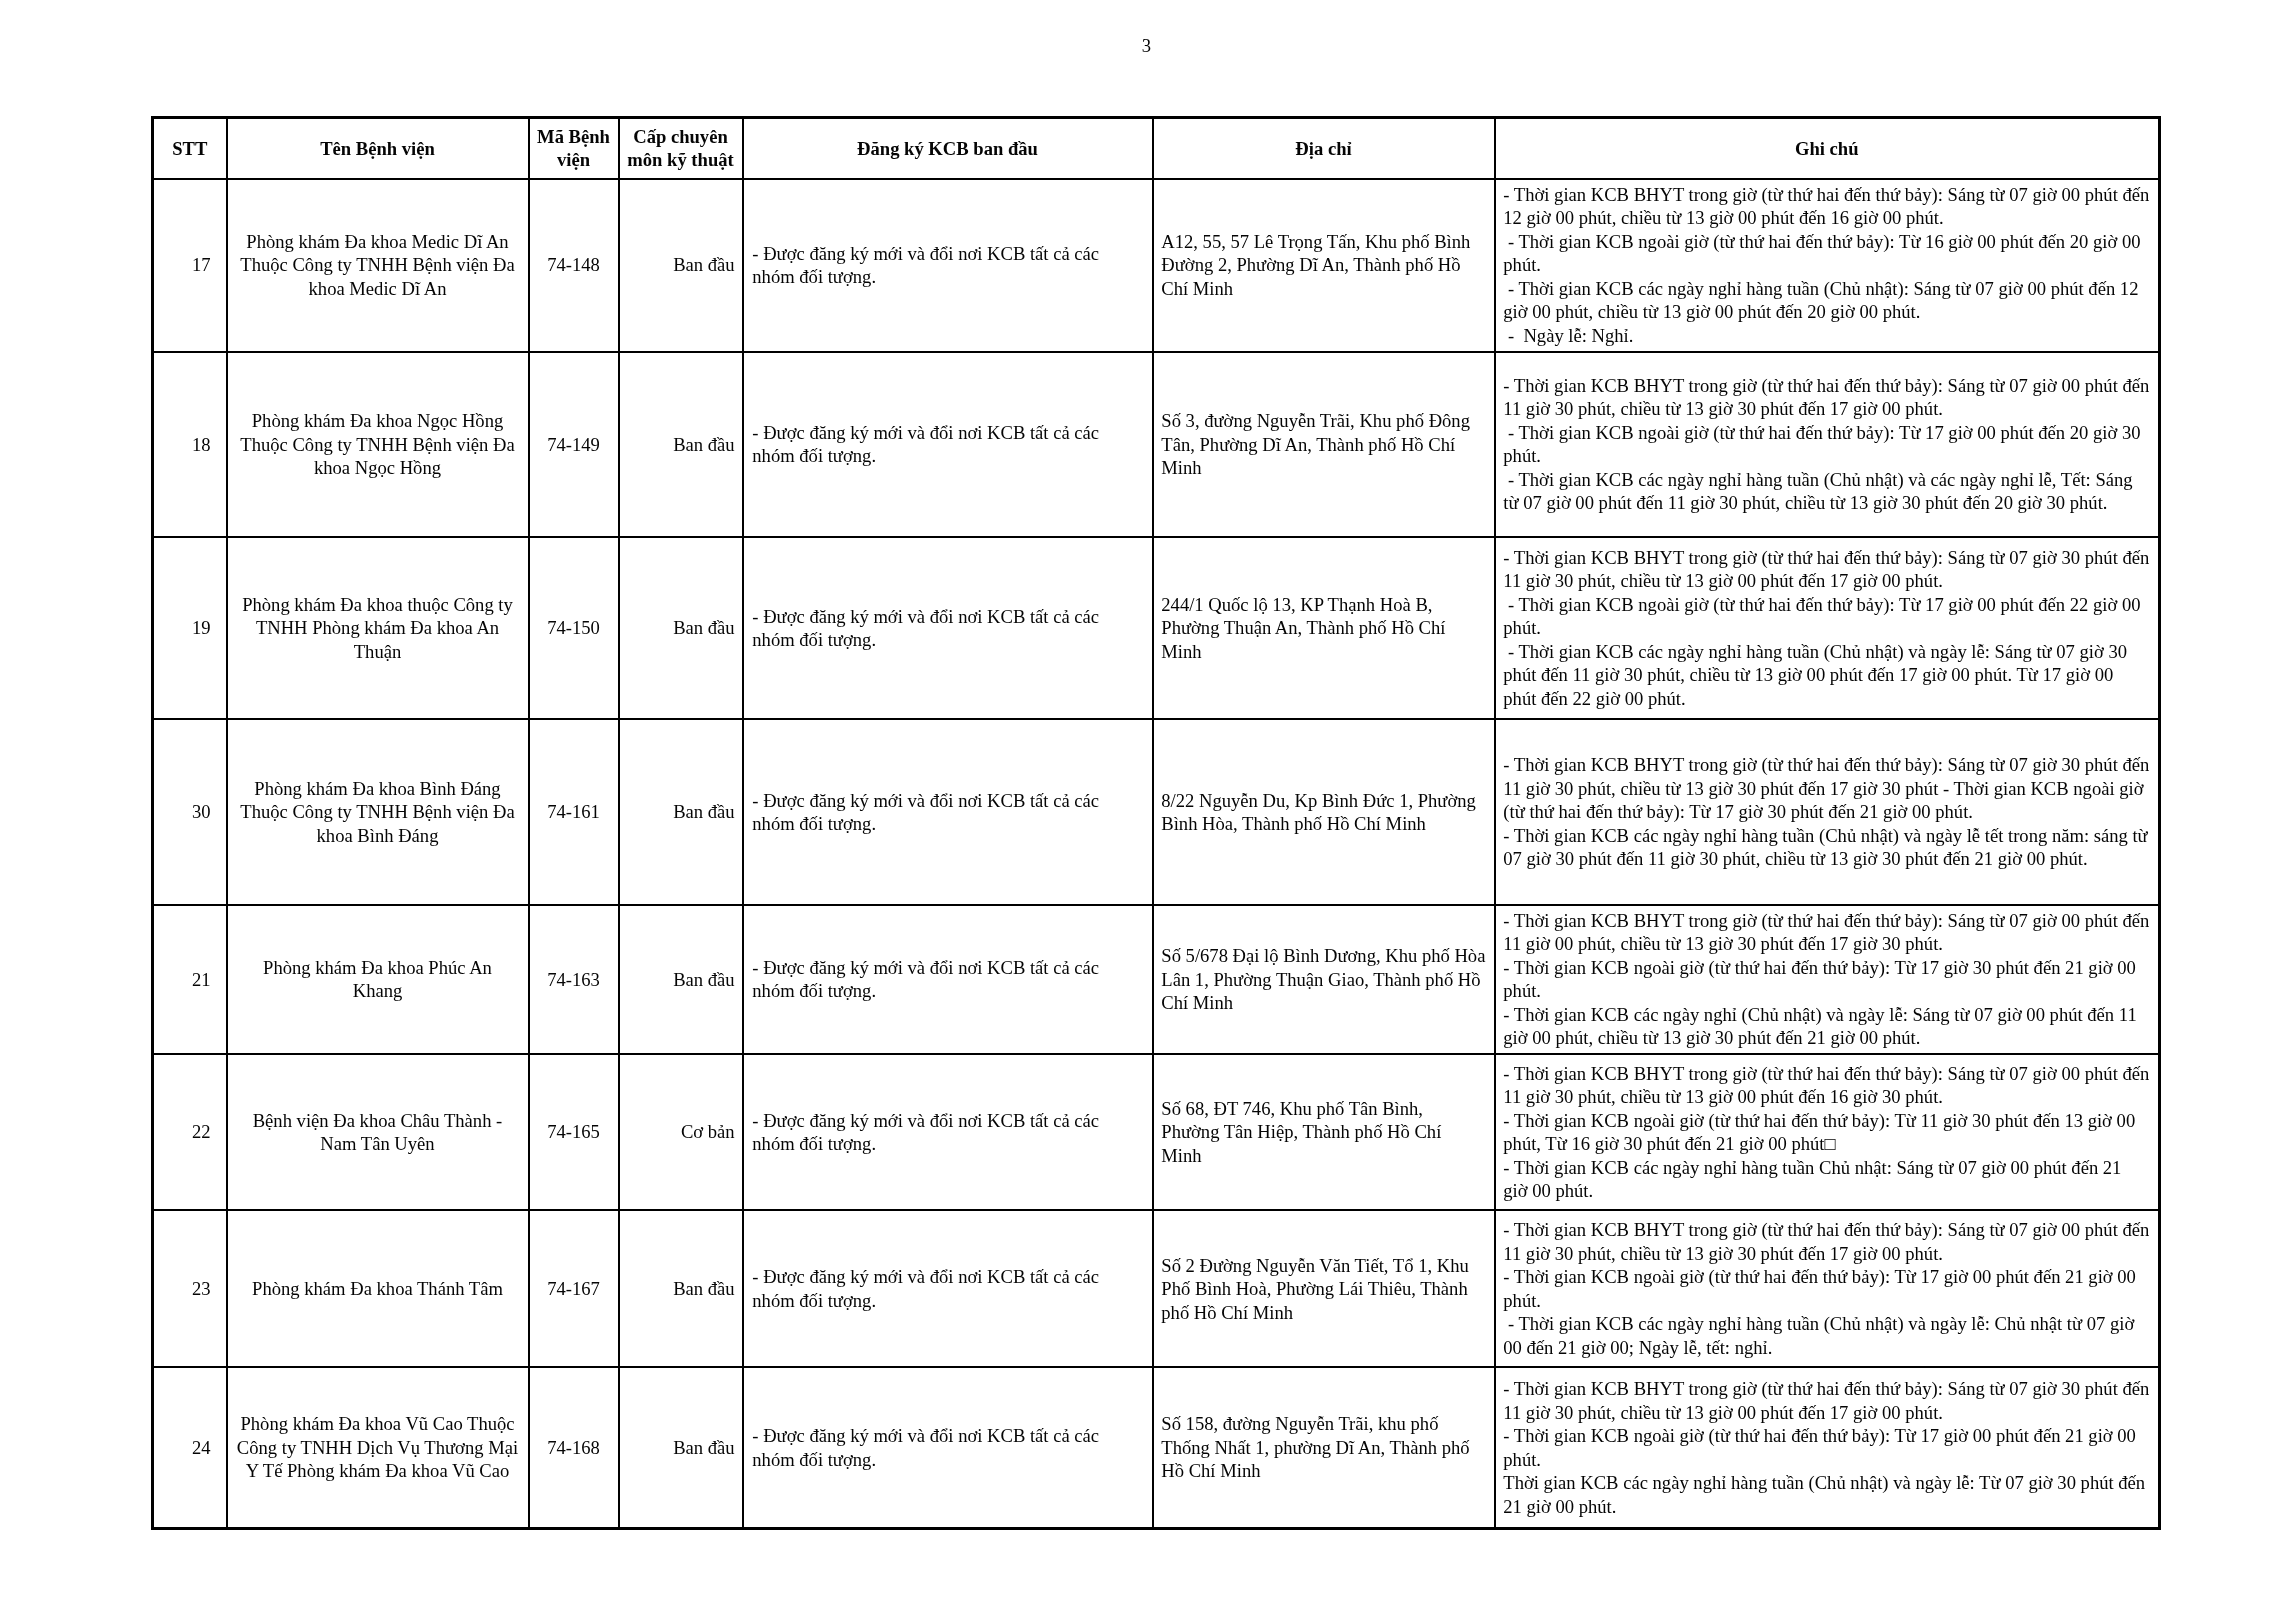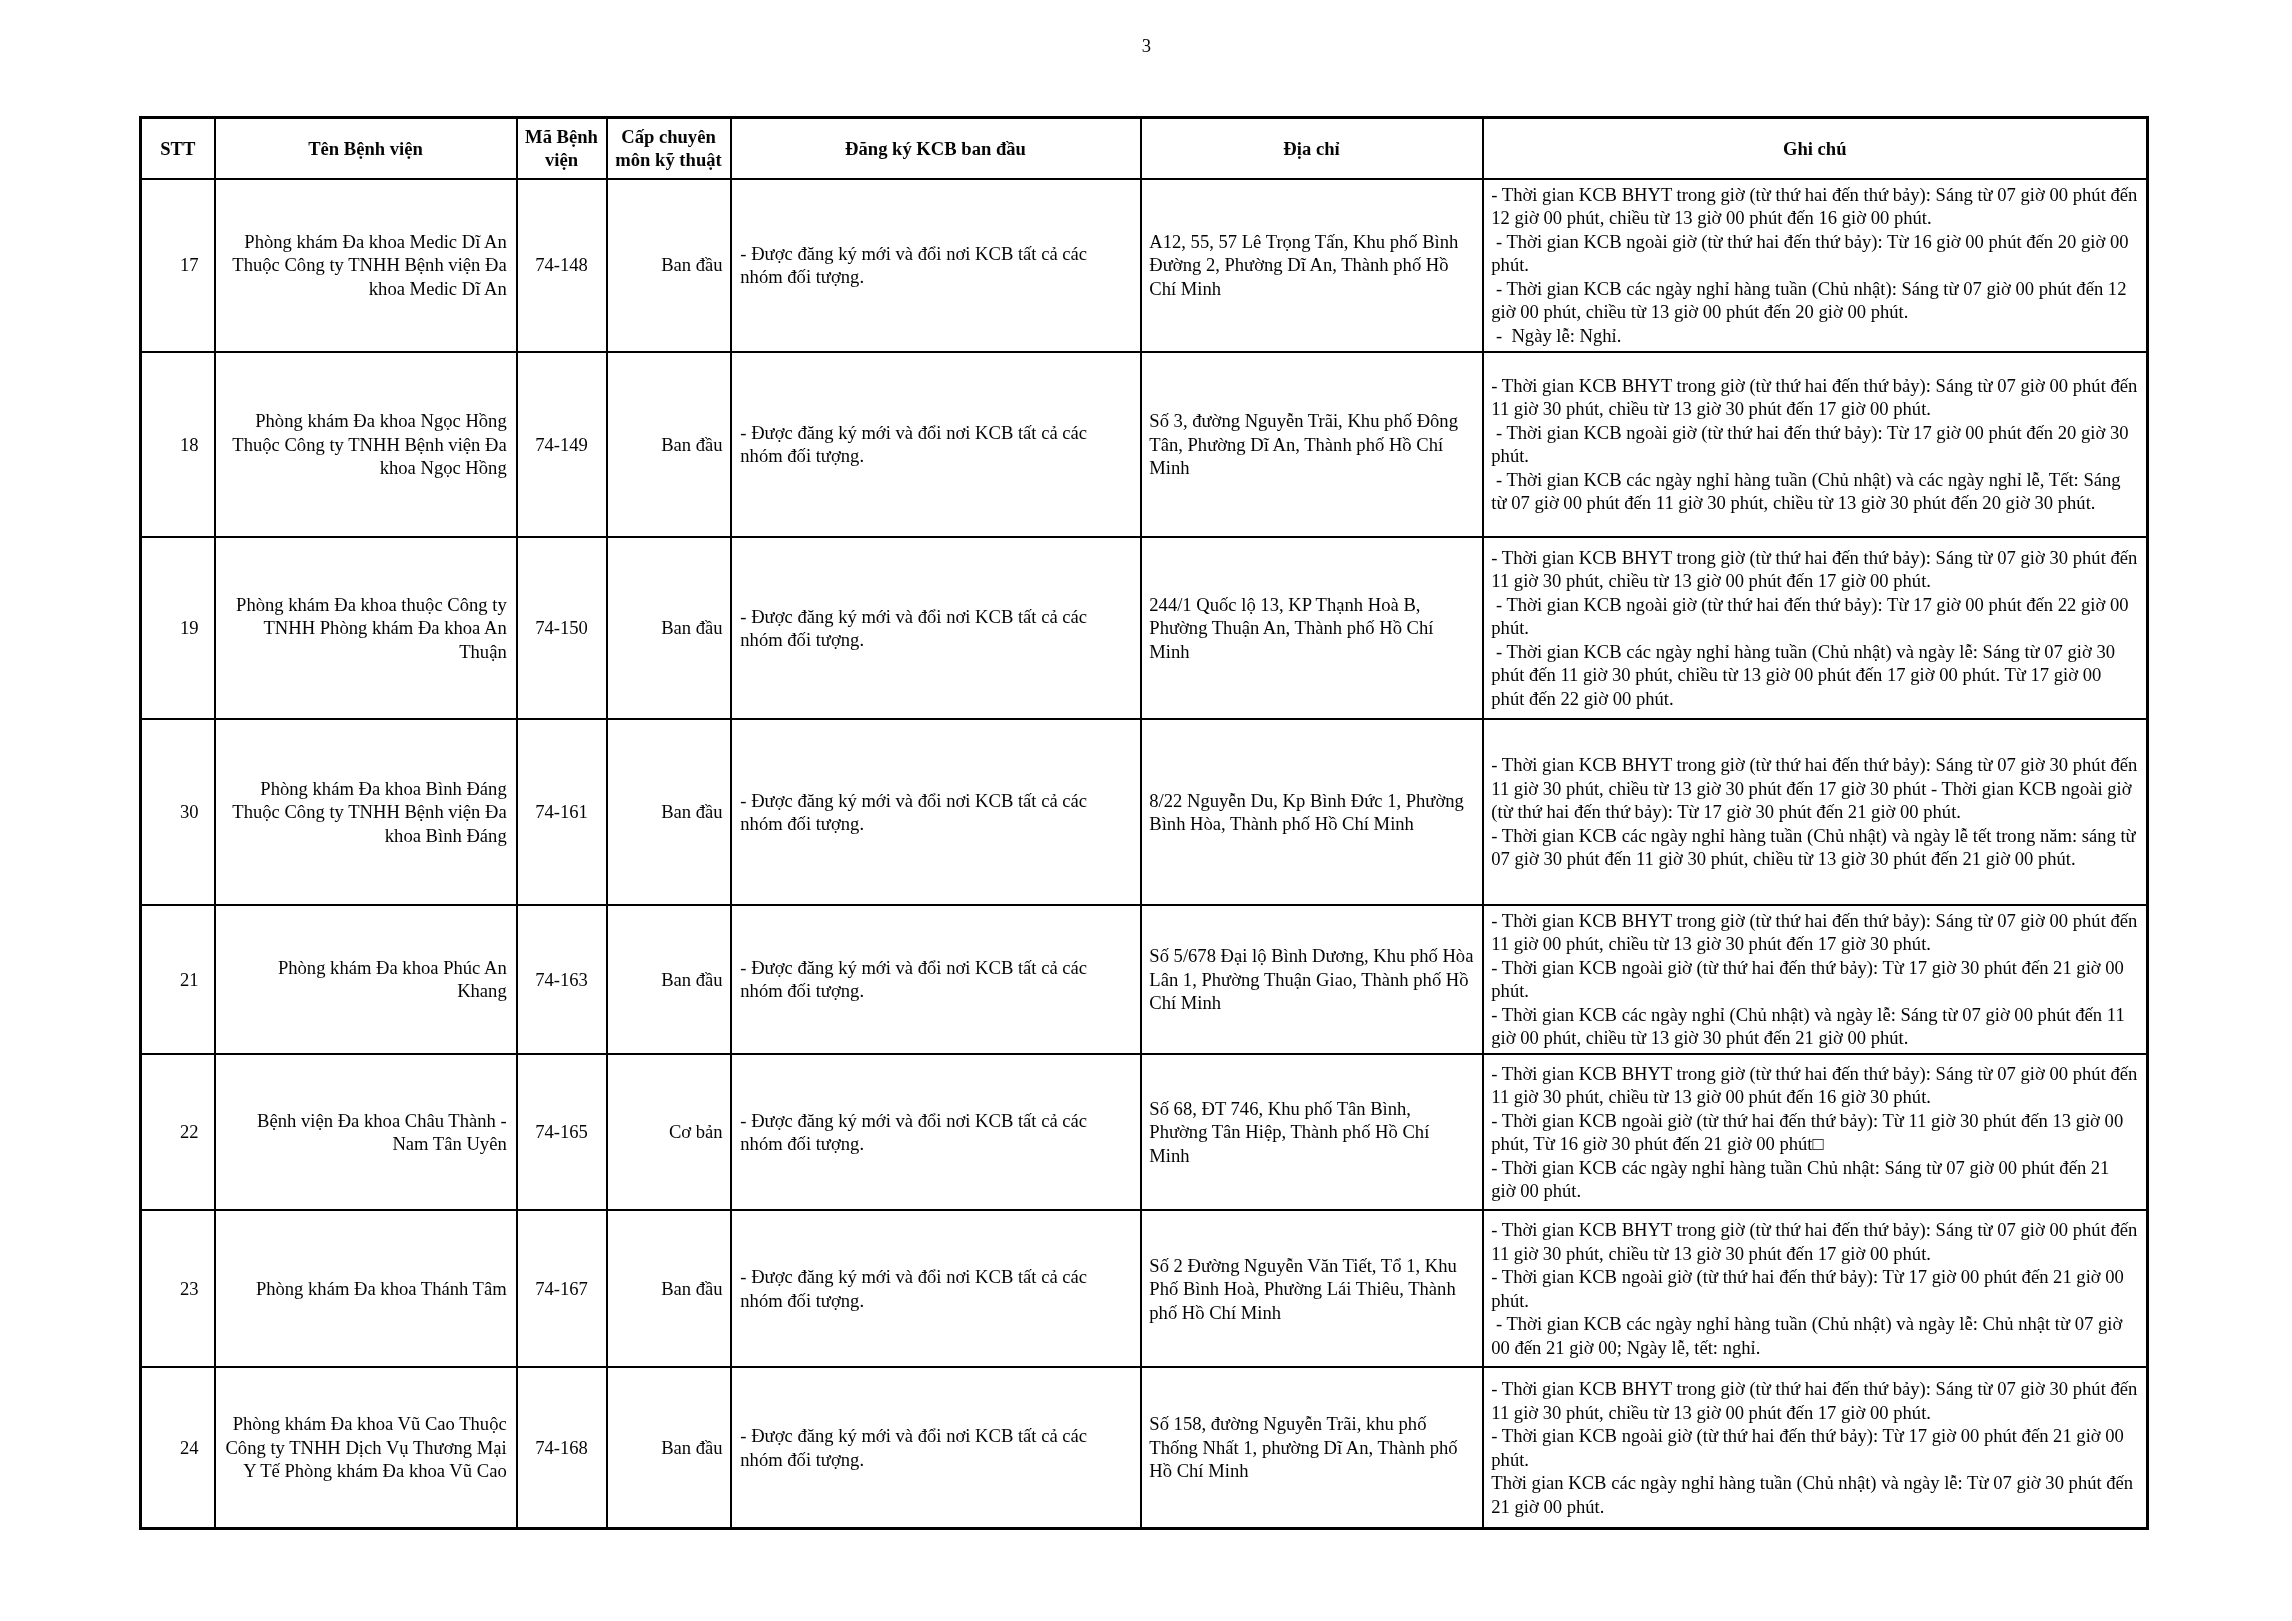--- a/index.html
+++ b/index.html
@@ -12,21 +12,21 @@
     overflow: hidden;
   }
   .page-number {
     position: absolute;
     top: 35px; left: 0; width: 2293px;
     text-align: center;
     font-size: 18.6px;
   }
   table.kcb {
     position: absolute;
-    left: 139px; top: 116px;
+    left: 151px; top: 116px;
     width: 2006px;
     border-collapse: collapse;
     table-layout: fixed;
     border: 3.9px solid #000;
     font-family: Liberation Serif, serif;
   }
   table.kcb th, table.kcb td {
     border: 2px solid #000;
     border-top-width: 2.9px;
     border-bottom-width: 2.9px;
@@ -36,21 +36,21 @@
     overflow: hidden;
   }
   table.kcb th {
     font-weight: bold;
     text-align: center;
     padding: 2.9px 4.9px;
     height: 53px;
   }
   th.h-addr { text-align: left; }
   td.c-stt  { text-align: center; padding-left: 24px; }
-  td.c-name { text-align: right; padding: 2.9px 8.8px; }
+  td.c-name { text-align: center; padding: 2.9px 8.8px; }
   td.c-code { text-align: center; }
   td.c-level{ text-align: right; padding: 2.9px 6.9px; }
   td.c-reg  { text-align: left; padding: 2.9px 8.8px; white-space: pre-wrap; margin-left: 12px; }
   td.c-addr { text-align: left; padding: 2.9px 7.8px; }
   td.c-note {
     text-align: left;
     padding: 2.9px 7.8px 2.9px 7.8px;
     vertical-align: top;
     white-space: pre-wrap;
   }

